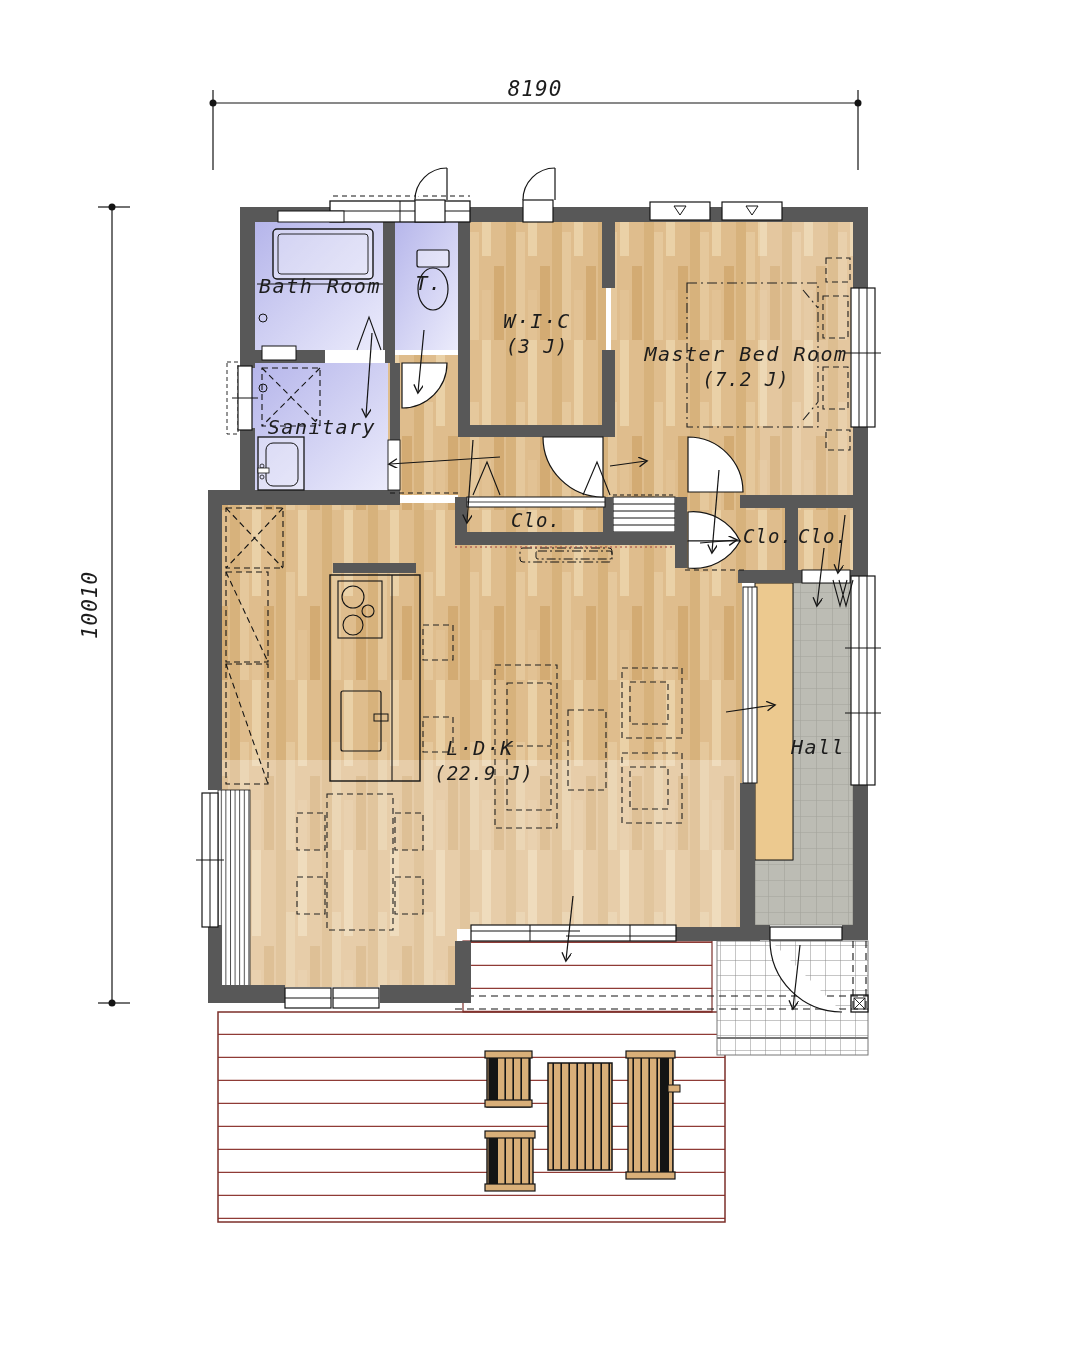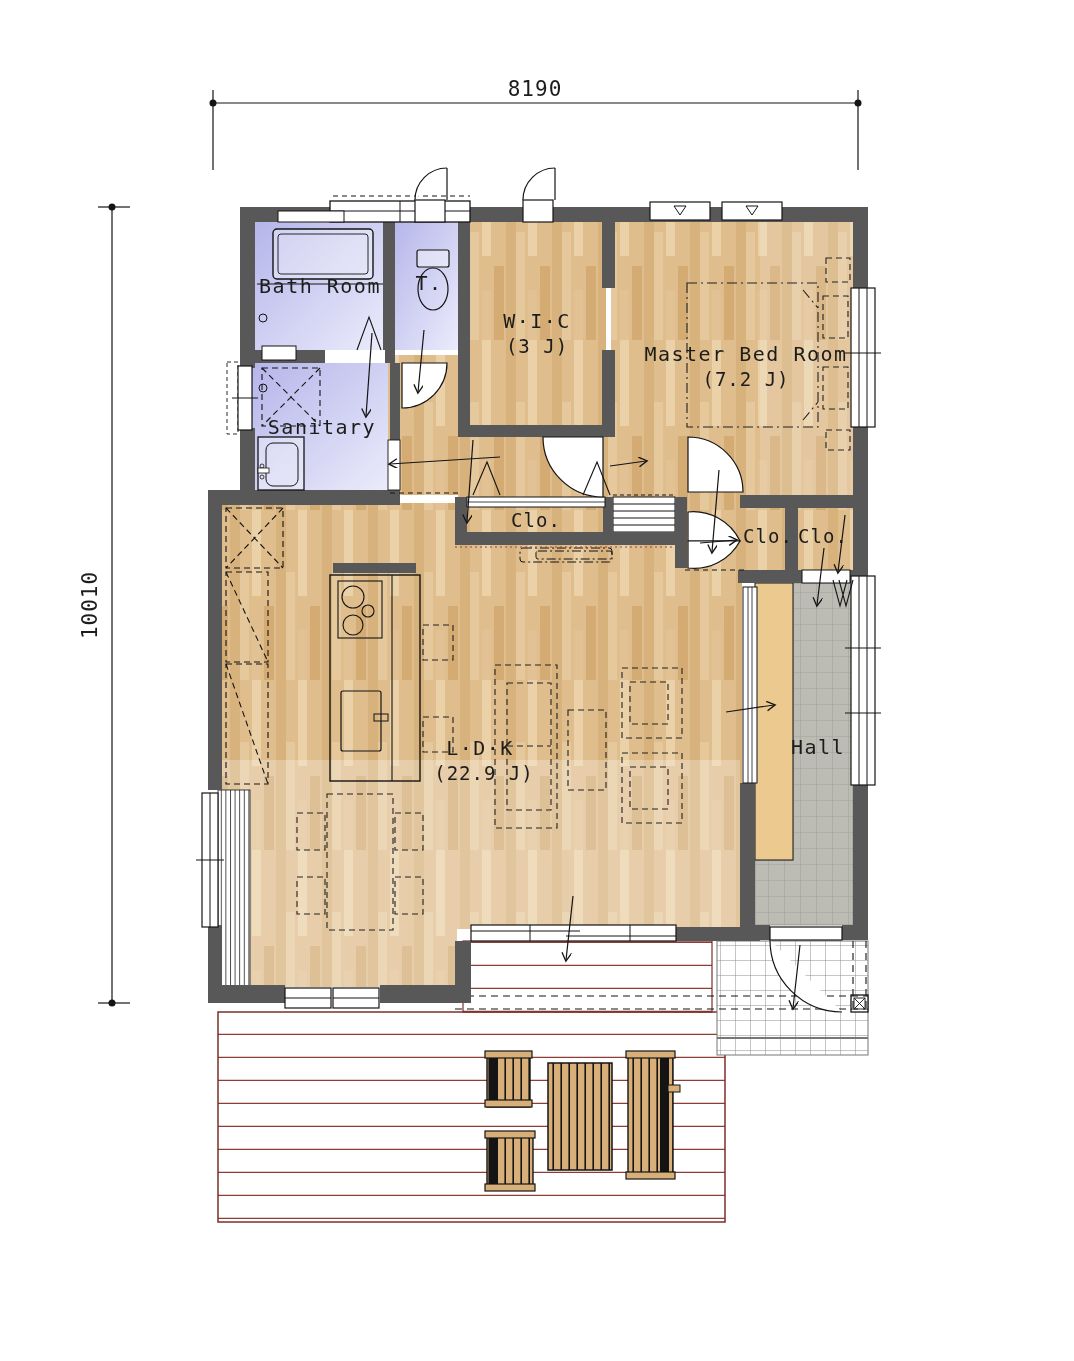--- a/index.html
+++ b/index.html
@@ -1,16 +1,16 @@
 <!DOCTYPE html>
 <html><head>
 <meta charset="utf-8">
 <style>
   html,body{margin:0;padding:0;background:#ffffff;}
-  .canvas{width:1074px;height:1361px;position:relative;background:#fff;overflow:hidden;}
+  .canvas{width:1074px;height:1361px;position:relative;background:#fff;overflow:hidden;font-style:italic;}
   svg{display:block;}
   text{font-family:"DejaVu Sans Mono","Liberation Mono",monospace;fill:#1c1c1c;}
   .roomlabel{font-size:20px;letter-spacing:1.5px;}
   .arealabel{font-size:19px;letter-spacing:1px;}
   .dimlabel{font-size:21px;letter-spacing:1px;}
   .smalllabel{font-size:19px;letter-spacing:1px;}
 </style>
 </head>
 <body>
 

